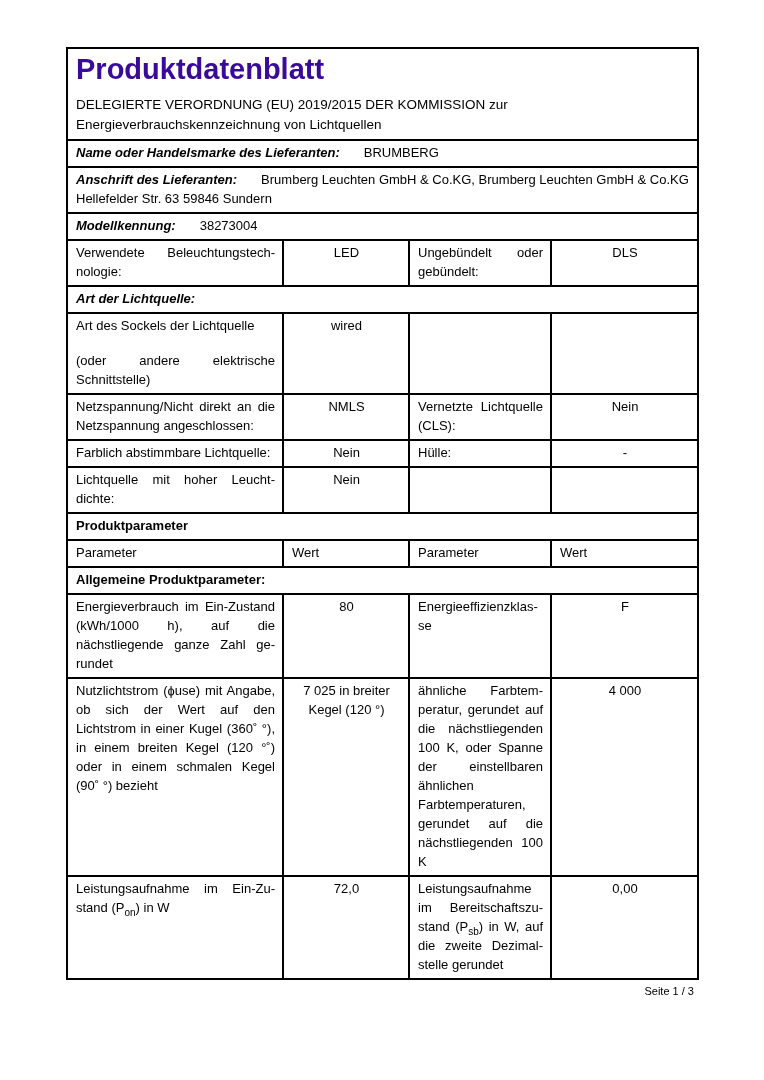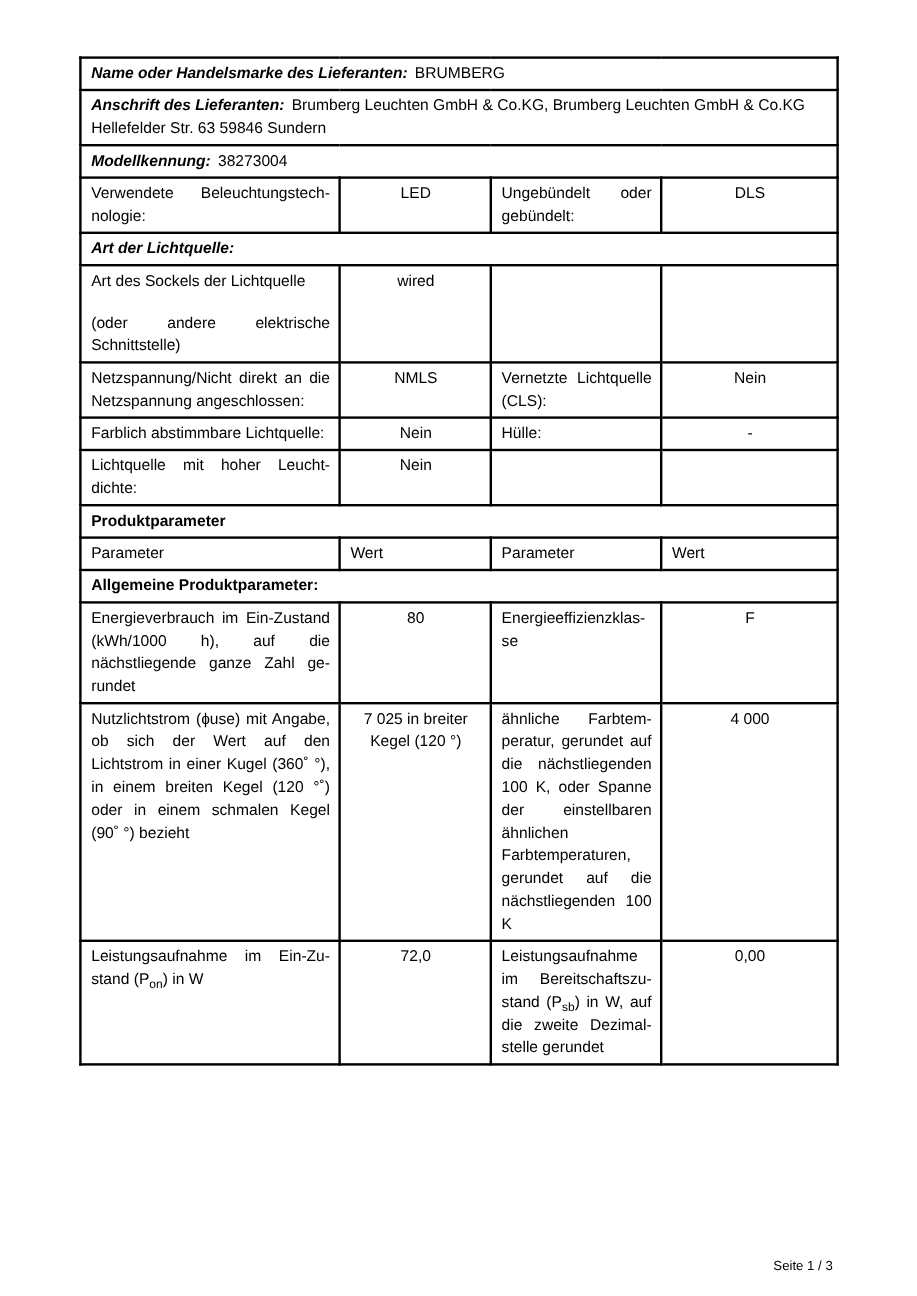--- a/index.html
+++ b/index.html
@@ -28,47 +28,53 @@
     font-size: 13px;
     line-height: 19px;
   }
   td.title-cell { padding: 6px 10px 8px 9px; }
   h1.doc-title {
     font-size: 29px; line-height: 37px; font-weight: bold;
     color: #3a0a9b; letter-spacing: 0px; margin-bottom: 7px;
   }
   p.doc-subtitle { font-size: 13.5px; line-height: 20px; color: #000; }
   .lbl { font-weight: bold; font-style: italic; }
-  .lbl-val { margin-left: 6px; }
+  .lbl-val { margin-left: 24px; }
   td.just { text-align: justify; }
   td.val { text-align: center; }
   td.center-bold { text-align: left; font-weight: bold; padding-top: 1px; padding-bottom: 1px; }
   td.hdr { padding-top: 1px; padding-bottom: 1px; }
   .para2 { margin-top: 16px; }
   sub { font-size: 10px; line-height: 0; }
   .footer {
-    position: absolute; right: 70px; top: 1048px;
+    position: absolute; right: 70px; top: 984px;
     font-size: 11px; line-height: 14px; color: #000;
     text-align: right;
   }
 </style>
 </head>
 <body>
 
 <div class="page">
 
   <table class="doc">
     <colgroup>
       <col style="width:216px">
         <col style="width:126px">
         <col style="width:142px">
         <col style="width:147px">
     </colgroup>
 
     <tbody>
+        <tr>
+      <td colspan="4" class="title-cell">
+        <h1 class="doc-title">Produktdatenblatt</h1>
+        <p class="doc-subtitle">DELEGIERTE VERORDNUNG (EU) 2019/2015 DER KOMMISSION zur Energieverbrauchskennzeichnung von Lichtquellen</p>
+      </td>
+    </tr>
 
     <tr>
       <td colspan="4">
         <span class="lbl">Name oder Handelsmarke des Lieferanten:</span><span class="lbl-val">BRUMBERG</span>
       </td>
     </tr>
 
     <tr>
       <td colspan="4">
         <span class="lbl">Anschrift des Lieferanten:</span><span class="lbl-val">Brumberg Leuchten GmbH &amp; Co.KG, Brumberg Leuchten GmbH &amp; Co.KG Hellefelder Str. 63 59846 Sundern</span>

